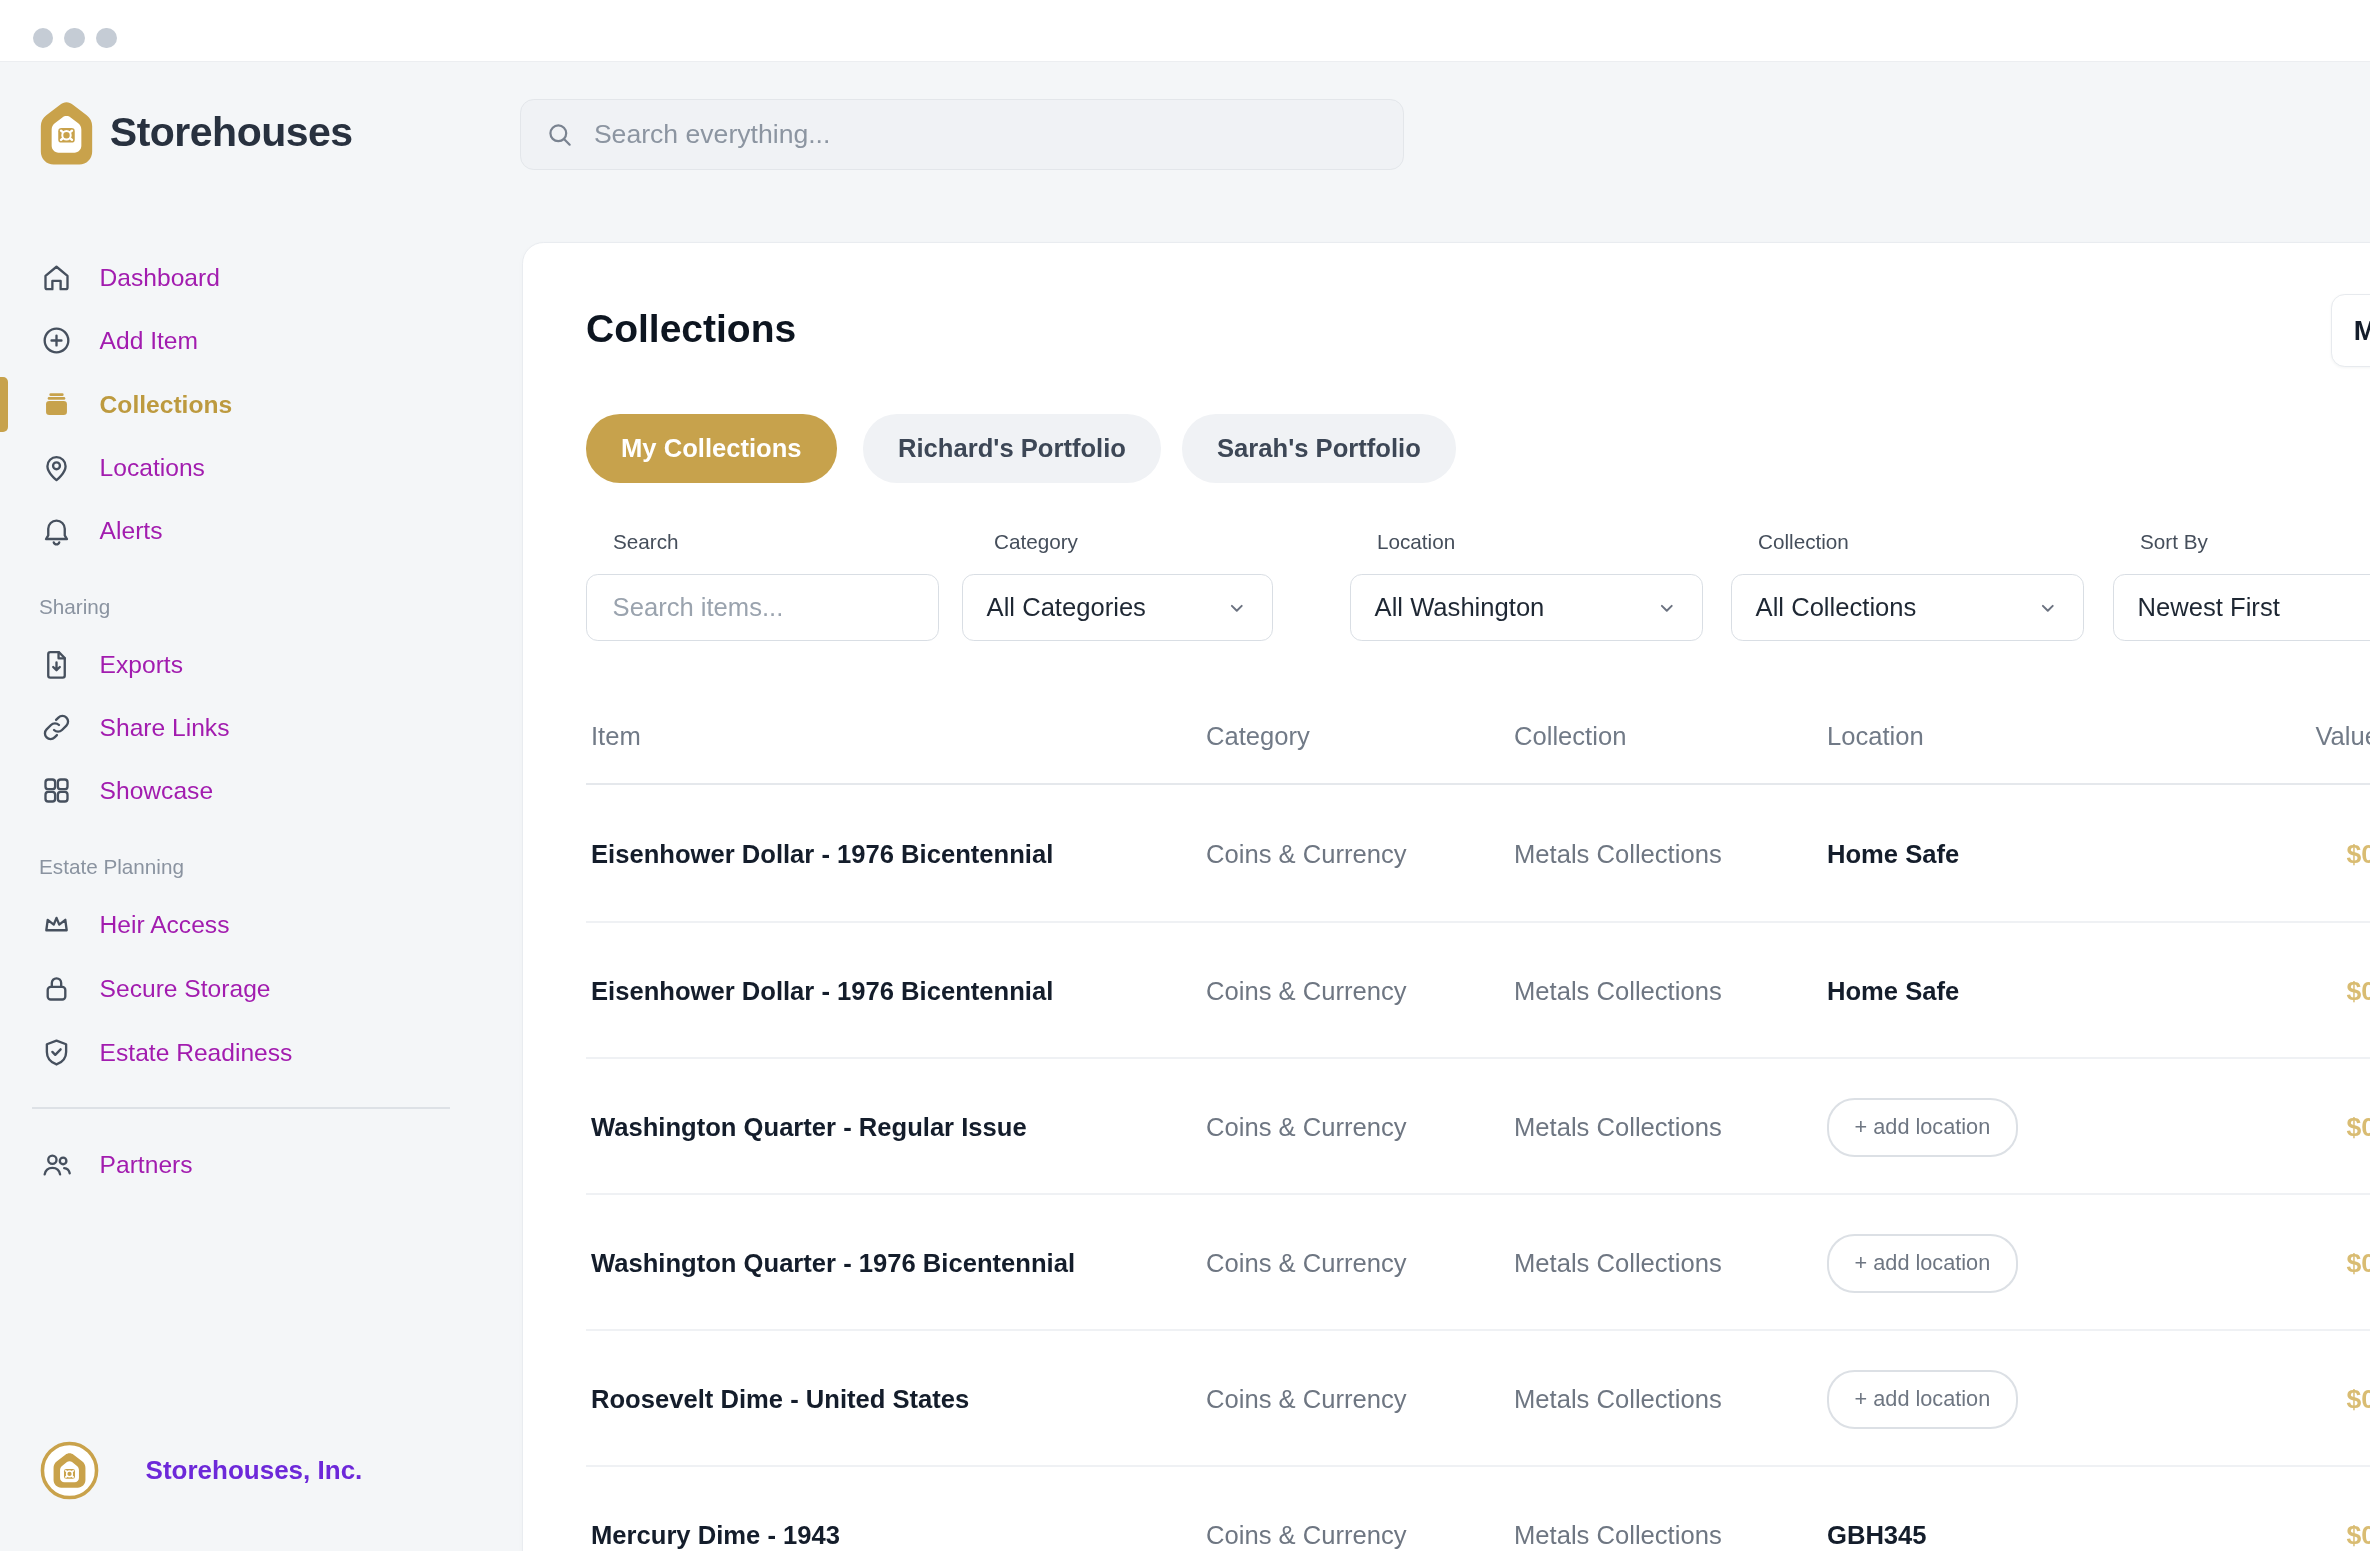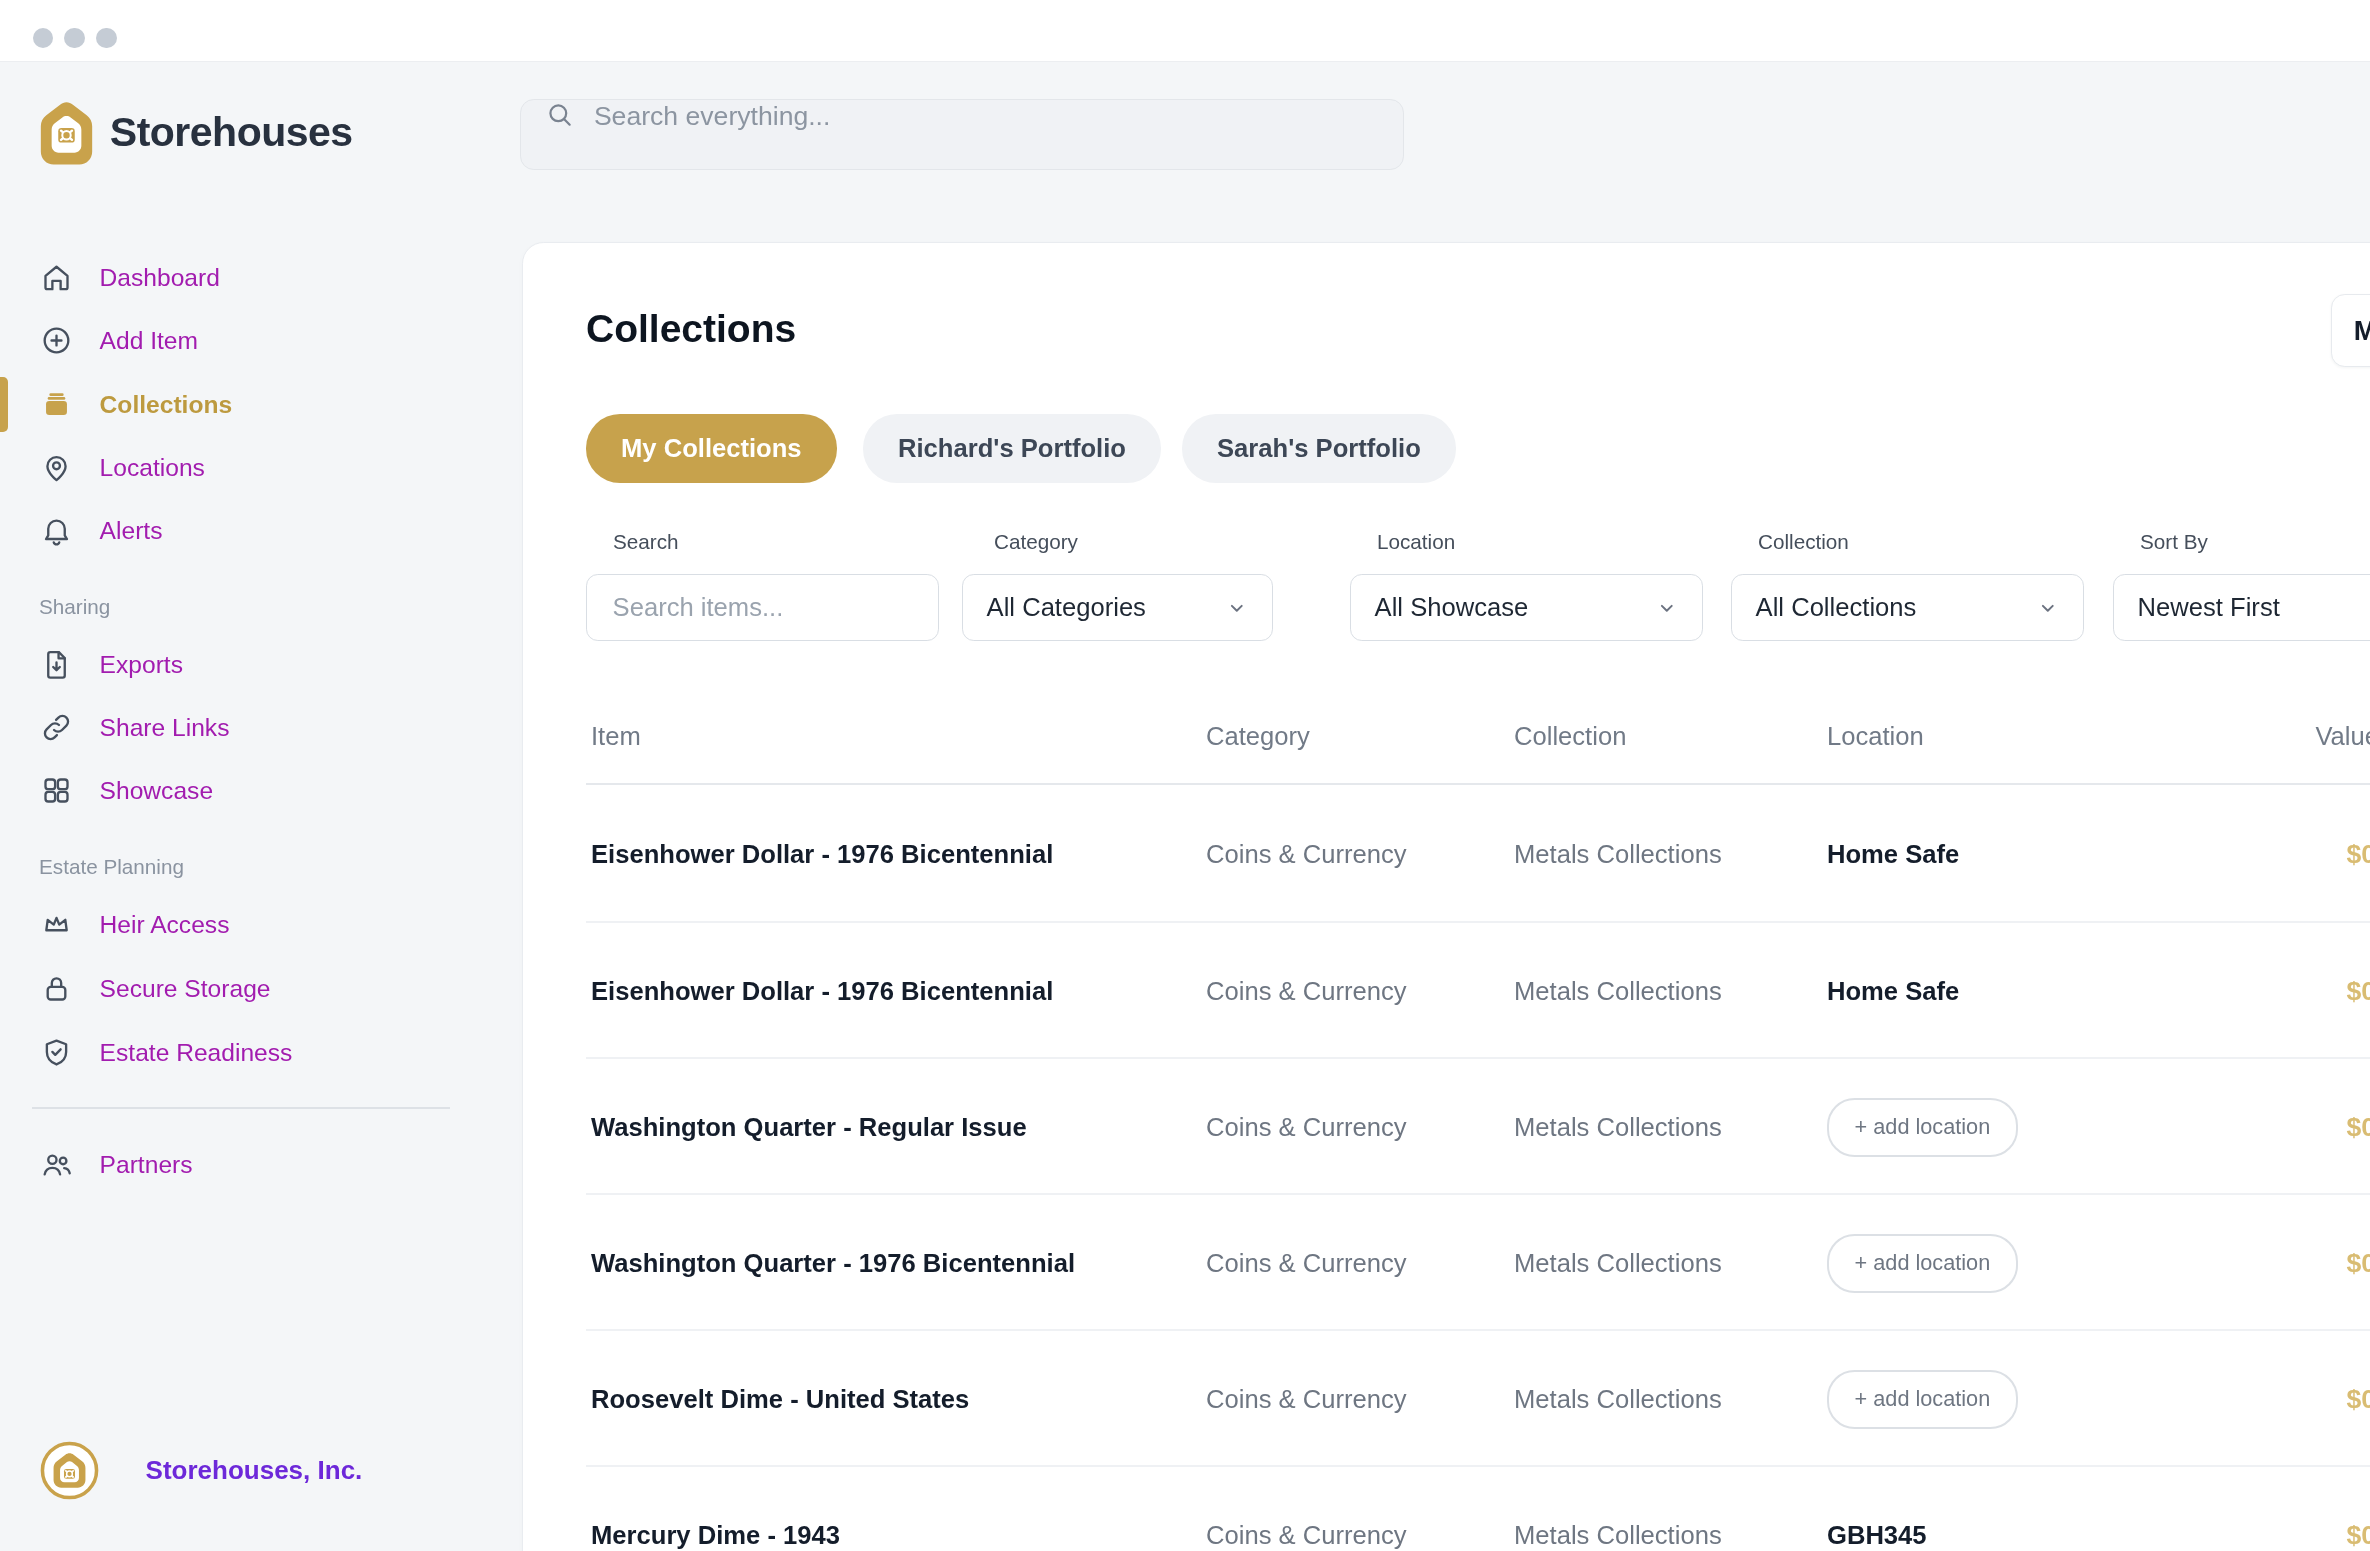--- a/index.html
+++ b/index.html
@@ -16,21 +16,21 @@
   .nav-ico svg{width:33px;height:33px;}
   .nav-label{font-size:24.6px;font-weight:500;color:#a21caf;}
   .nav-item.active .nav-label{color:#bd9a3f;font-weight:700;}
   .nav-item.active .nav-ico{color:#c7a24c;}
   .active-bar{position:absolute;left:0;top:377px;width:7.9px;height:55px;background:#c7a24c;border-radius:0 4.9px 4.9px 0;}
   .nav-section{position:absolute;left:39px;font-size:20.7px;font-weight:500;color:#8a93a0;}
   .nav-divider{position:absolute;left:31.5px;top:1107px;width:418px;height:0;border-top:2px solid #dde1e6;}
   .footer-brand{position:absolute;left:39px;top:1440px;display:flex;align-items:center;gap:25.6px;}
   .footer-name{font-size:26px;font-weight:600;color:#6d28d9;margin-left:20px;}
   
-  .gsearch{position:absolute;left:520px;top:99px;width:884px;height:71px;background:#f0f2f5;border:1px solid #e3e6ea;border-radius:13.8px;display:flex;align-items:flex-start;padding:0 23.6px;box-sizing:border-box;gap:17.7px;}
+  .gsearch{position:absolute;left:520px;top:99px;width:884px;height:71px;background:#f0f2f5;border:1px solid #e3e6ea;border-radius:13.8px;display:flex;align-items:center;padding:0 23.6px;box-sizing:border-box;gap:17.7px;}
   .gsearch input{flex:1;border:none;background:transparent;outline:none;font-size:26.6px;color:#2a3340;font-family:"Liberation Sans",sans-serif;}
   .gsearch input::placeholder{color:#8c95a1;}
   
   .card{position:absolute;left:522px;top:242px;width:1970px;height:1478px;background:#ffffff;border:1px solid #e9ecf0;border-radius:21.7px;box-shadow:0 2px 7.9px rgba(20,30,45,0.02);}
   .page-title{position:absolute;left:586px;top:307px;font-size:39px;font-weight:800;color:#0d1520;}
   .mbtn{position:absolute;left:2331px;top:294px;width:217px;height:73px;background:#ffffff;border:1px solid #e7eaee;border-radius:13.8px;display:flex;align-items:center;padding:0 21.7px;box-sizing:border-box;font-size:27.6px;font-weight:700;color:#141d2b;box-shadow:0 1px 3px rgba(20,30,45,0.05);}
   
   .tab{position:absolute;top:414px;height:69px;border-radius:34px;display:inline-flex;align-items:center;padding:0 35px;font-size:25.6px;font-weight:600;color:#3d4756;background:#f0f2f5;cursor:pointer;white-space:nowrap;}
   .tab.active{background:#c7a24c;color:#ffffff;}
   
@@ -264,21 +264,21 @@
   <div class="ffield" style="left:962px;width:311px">
     <span>All Categories</span>
     <span class="chev">
         <svg width="23.6" height="23.6" viewBox="0 0 24 24" fill="none" stroke="currentColor" stroke-width="2" stroke-linecap="round" stroke-linejoin="round">
           <path d="M7 10l5 5 5-5"></path>
         </svg>
       </span>
   </div>
 
   <div class="ffield" style="left:1350px;width:353px">
-    <span>All Showcase</span>
+    <span>All Washington</span>
     <span class="chev">
         <svg width="23.6" height="23.6" viewBox="0 0 24 24" fill="none" stroke="currentColor" stroke-width="2" stroke-linecap="round" stroke-linejoin="round">
           <path d="M7 10l5 5 5-5"></path>
         </svg>
       </span>
   </div>
 
   <div class="ffield" style="left:1731px;width:353px">
     <span>All Collections</span>
     <span class="chev">

